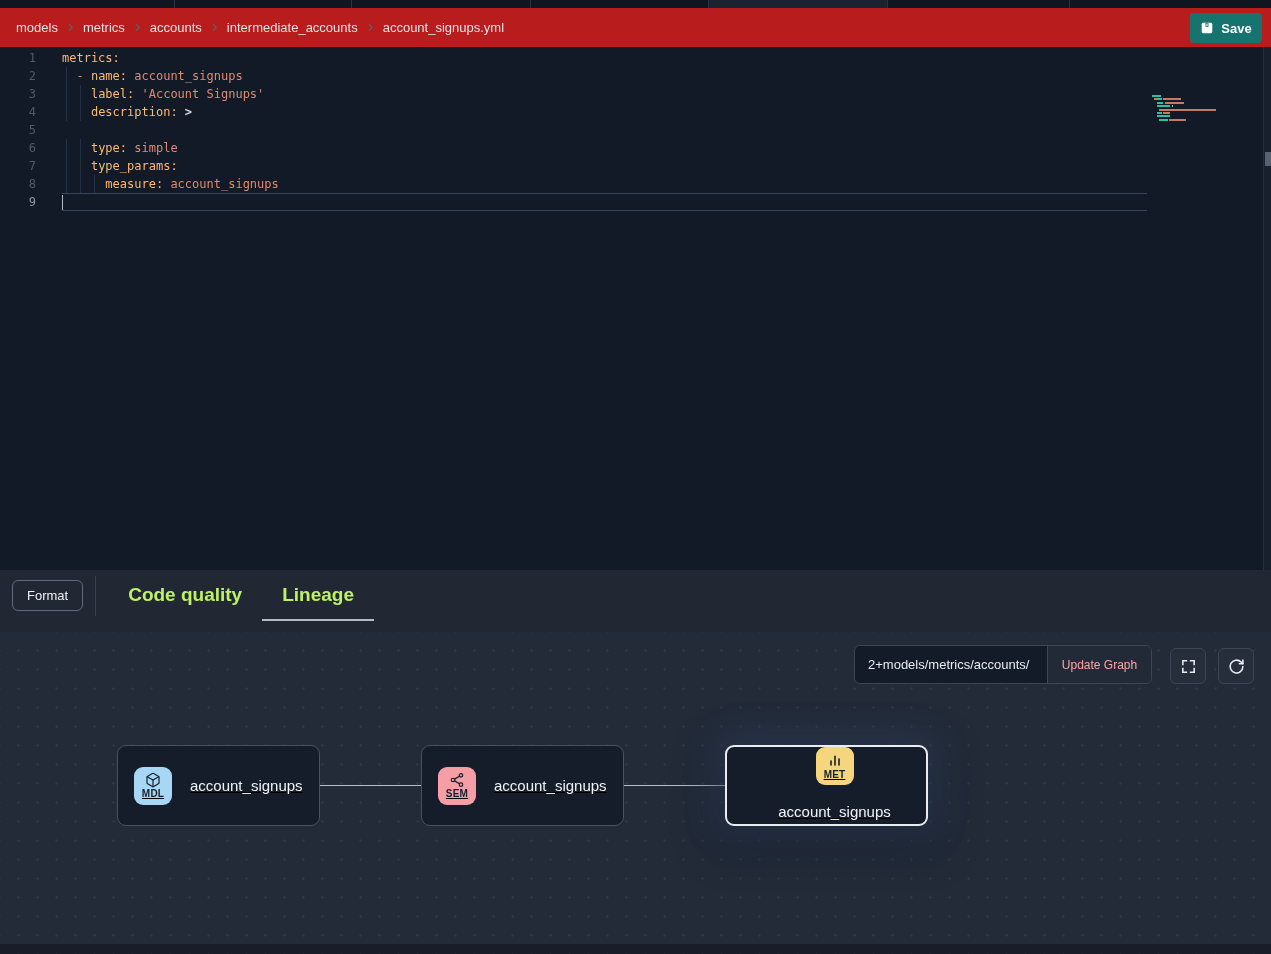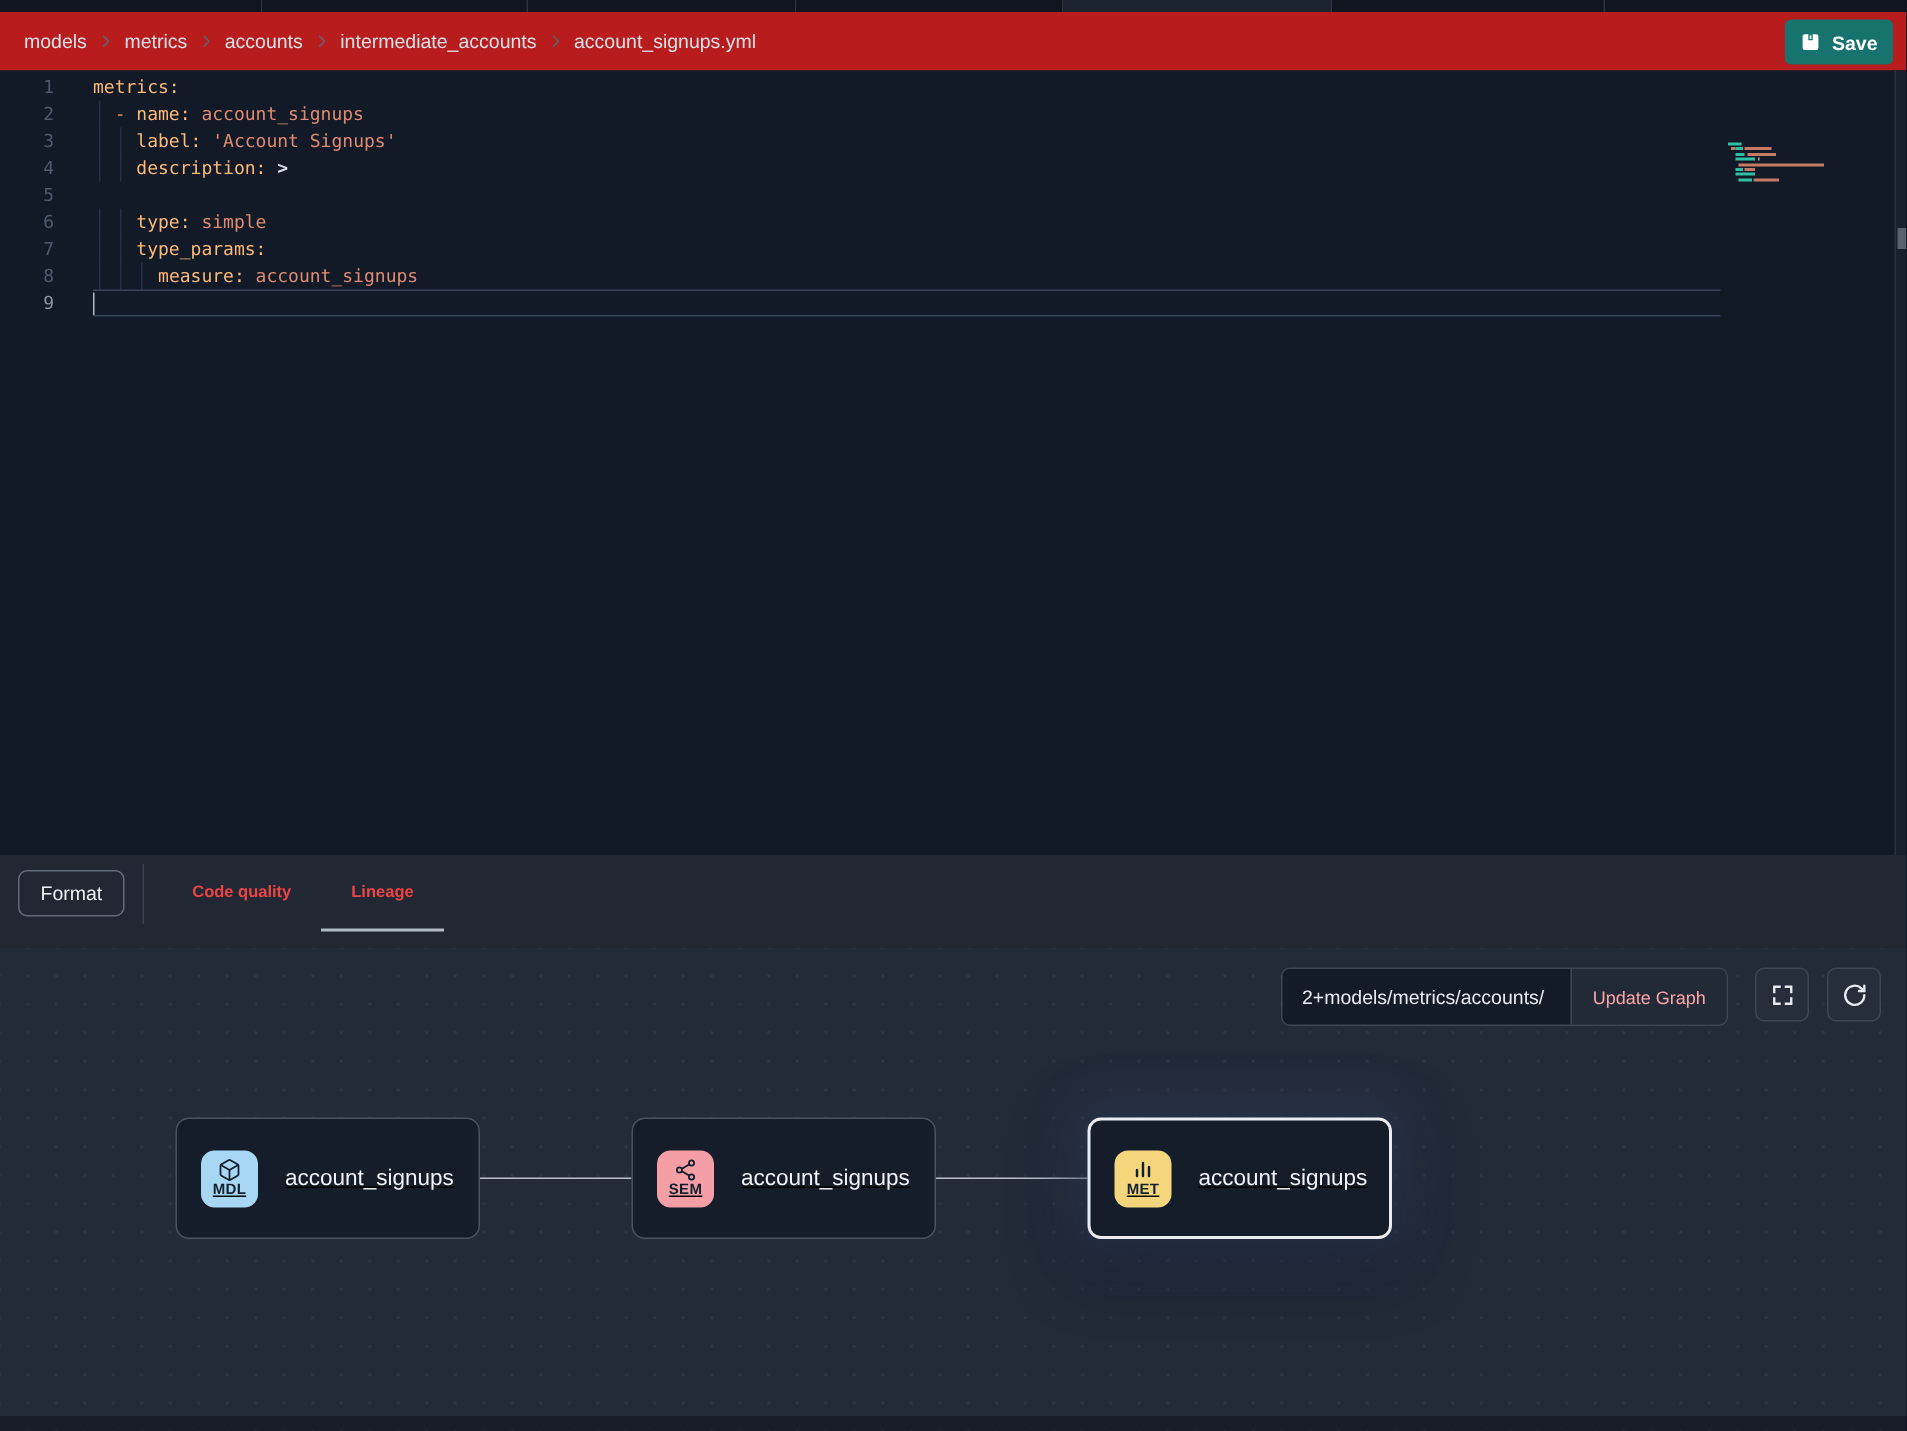--- a/index.html
+++ b/index.html
@@ -54,33 +54,33 @@
   .panel-tabs-row { position:absolute; top:0; left:0; width:1271px; height:51px; display:flex; align-items:center; }
   .format-btn {
     margin-left:12px; height:31px; padding:0 14px; background:transparent;
     border:1px solid #626b7a; border-radius:6px; color:#eef1f5; font-size:13px;
     font-family:"Liberation Sans", sans-serif; cursor:pointer;
   }
   .tabs-divider { width:1px; height:40px; background:#39424f; margin-left:12px; }
   .tabs { display:flex; height:51px; margin-left:12px; }
   .tab {
     height:51px; padding:0 20px; background:transparent; border:none; cursor:pointer;
-    color:#ef4444; font-size:11px; font-weight:bold; font-family:"Liberation Sans", sans-serif;
+    color:#bef264; font-size:19px; font-weight:bold; font-family:"Liberation Sans", sans-serif;
     border-bottom:2px solid transparent;
   }
   .tab.active { border-bottom-color:#b2bac6; }
   
   .graph {
     position:absolute; top:62px; left:0; width:1271px; height:322px;
     background:#232b39;
     background-image:radial-gradient(circle, #2d3645 1px, transparent 1.4px);
     background-size:19px 19px; background-position:9px 9px;
   }
   .graph-footer-shade { position:absolute; bottom:0; left:0; width:100%; height:10px; background:rgba(10,14,22,0.45); }
-  .graph-toolbar { position:absolute; top:13px; right:17px; display:flex; align-items:flex-start; }
+  .graph-toolbar { position:absolute; top:13px; right:17px; display:flex; align-items:flex-end; }
   .selector-group { display:flex; height:39px; border:1px solid #3d4654; border-radius:6px; overflow:hidden; }
   .selector-input {
     width:192px; height:100%; background:#141b28; border:none; outline:none;
     color:#e8ecf2; font-size:13px; font-family:"Liberation Sans", sans-serif; padding:0 13px;
   }
   .update-btn {
     width:104px; background:#222a38; border:none; border-left:1px solid #3d4654;
     color:#fca5a5; font-size:12px; font-weight:normal; font-family:"Liberation Sans", sans-serif; cursor:pointer;
   }
   .icon-btn {
@@ -91,20 +91,21 @@
   .icon-btn.refresh { margin-left:12px; }
   
   .node-row { position:absolute; top:113px; left:117px; display:flex; align-items:center;text-decoration:underline; }
   .lnode {
     width:203px; height:81px; background:#151c2a; border:1.5px solid #4a5262; border-radius:9px;
     display:flex; align-items:center; padding-left:16px; gap:18px; cursor:pointer; position:relative;
   }
   .lnode.selected {
     border:2px solid #e9edf2;
     box-shadow:0 0 34px 10px rgba(100,135,195,0.17), 0 12px 38px 10px rgba(15,22,35,0.55);
+    flex-direction:column;
   }
   .badge {
     width:38px; height:38px; border-radius:9px; display:flex; flex-direction:column;
     align-items:center; justify-content:center; gap:0; flex:none;
   }
   .badge .b-label { font-size:10px; font-weight:bold; color:#12202e; line-height:11px; letter-spacing:.2px; }
   .node-label { color:#f0f3f7; font-size:15px; font-weight:500; white-space:nowrap; }
   .edge { width:101px; height:1.5px; background:#b9bfc9; flex:none; }
 </style>
 </head>

